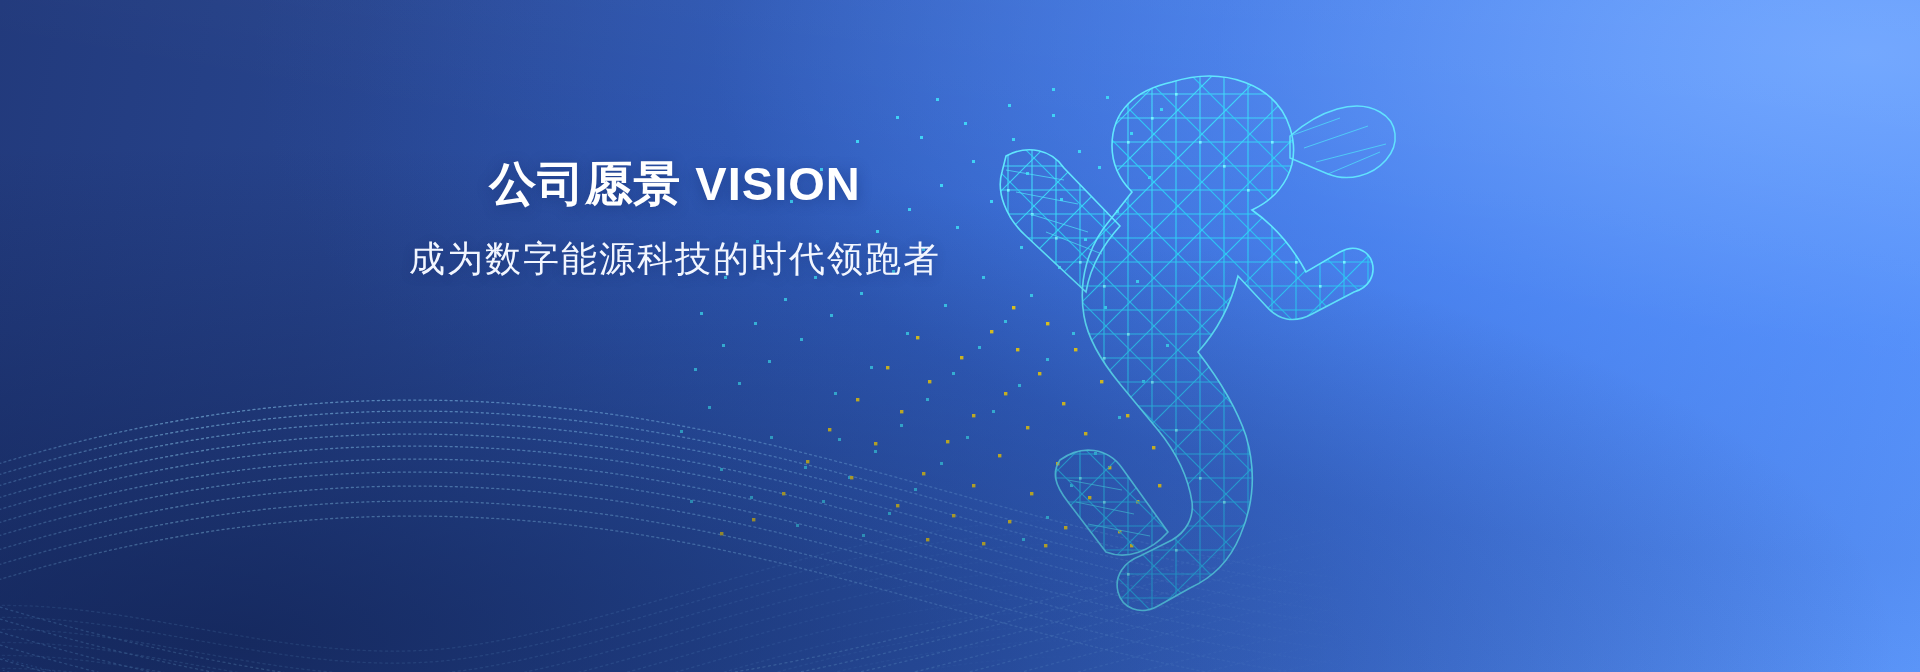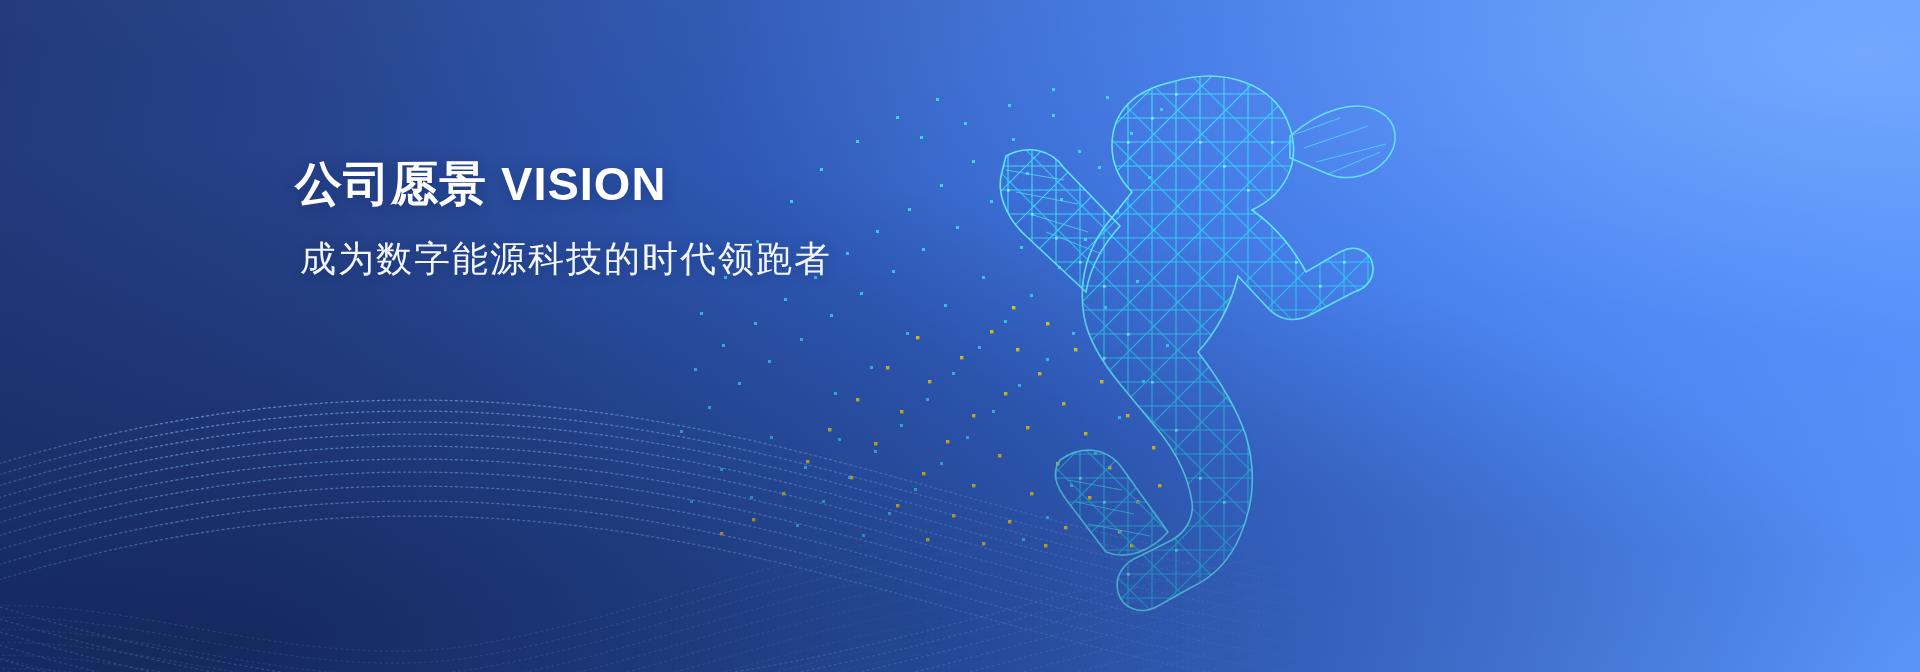--- a/index.html
+++ b/index.html
@@ -4,20 +4,21 @@
 <style>
   html,body{margin:0;padding:0;background:#11224a;}
   #banner{
     position:relative;
     width:1920px;height:672px;
     overflow:hidden;
     font-family:"Liberation Sans","DejaVu Sans",sans-serif;
     background:
       radial-gradient(120% 150% at 97% 8%, rgba(110,165,255,.95) 0%, rgba(80,140,252,.55) 28%, rgba(50,100,215,.18) 50%, rgba(0,0,0,0) 70%),
       linear-gradient(100deg,#223a7c 0%, #27448d 18%, #2d55ac 37%, #3565c8 55%, #4378e0 72%, #5189ee 86%, #5e99fb 100%);
+    text-align: center;
   }
   
   .vignette{position:absolute;inset:0;
     background:radial-gradient(140% 120% at 12% 96%, rgba(14,30,76,.70) 0%, rgba(14,30,76,.30) 34%, rgba(0,0,0,0) 62%);
     pointer-events:none;}
   .sheen{position:absolute;inset:0;
     background:linear-gradient(190deg, rgba(255,255,255,.055) 0%, rgba(255,255,255,0) 38%);
     pointer-events:none;}
 
   

